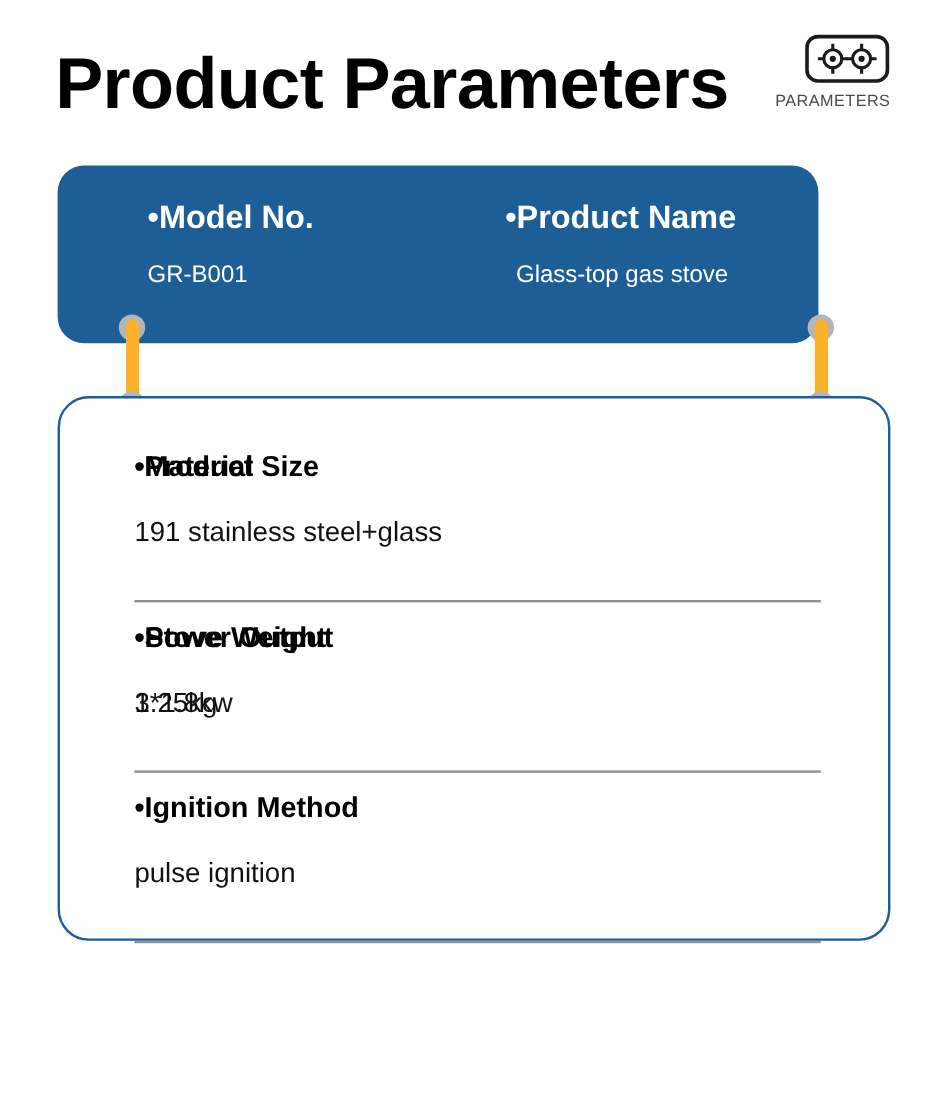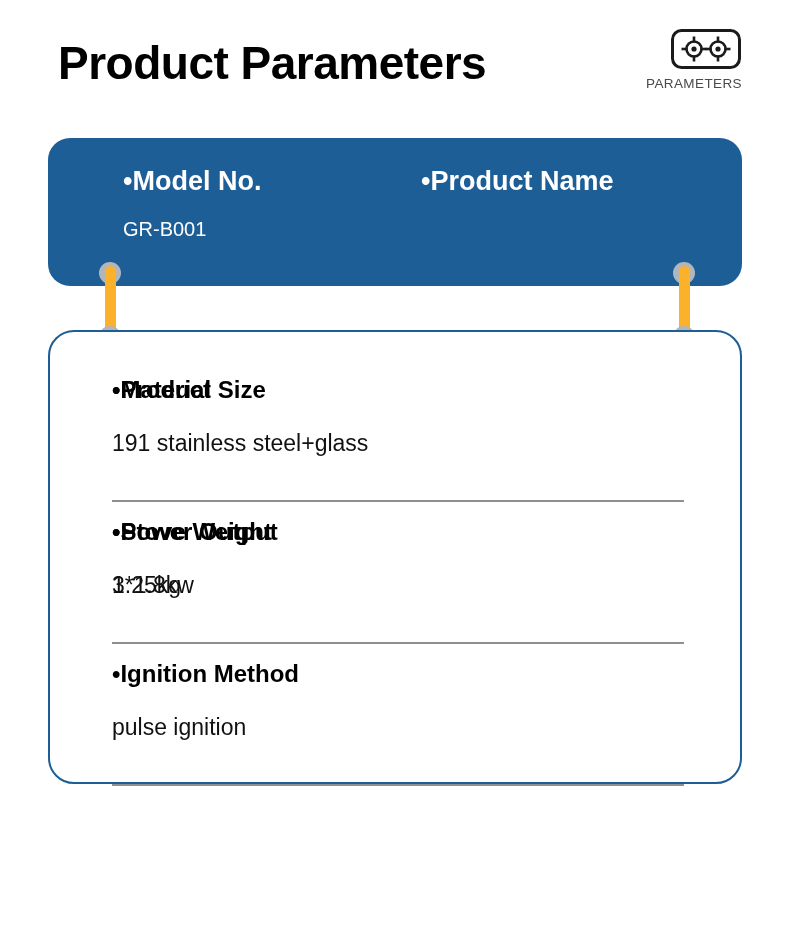--- a/index.html
+++ b/index.html
@@ -20,23 +20,23 @@
   
   #header {
     position: absolute;
     left: 0;
     top: 0;
     width: 790px;
     height: 130px;
   }
   #page-title {
     position: absolute;
-    left: 58px;
+    left: 46px;
     top: 40px;
-    font-size: 46px;
+    font-size: 60px;
     font-weight: 700;
     letter-spacing: -0.5px;
     line-height: 1;
     color: #000000;
     white-space: nowrap;
   }
   #header-badge {
     position: absolute;
     left: 630px;
     top: 28px;
@@ -53,21 +53,21 @@
     color: #4a4a4a;
     font-family: "Liberation Sans", sans-serif;
     white-space: nowrap;
   }
 
   
   #header-card {
     position: absolute;
     left: 48px;
     top: 138px;
-    width: 694px;
+    width: 634px;
     height: 148px;
     background: #1d5e96;
     border-radius: 22px;
     box-sizing: border-box;
   }
   .hdr-col {
     position: absolute;
     top: 0;
     width: 300px;
     height: 148px;
@@ -210,20 +210,21 @@
 
 <div id="header-card">
 
   <div id="hdr-col-left" class="hdr-col">
     <div class="hdr-label">•Model No.</div>
     <div class="hdr-value">GR-B001</div>
   </div>
 
   <div id="hdr-col-right" class="hdr-col">
     <div class="hdr-label">•Product Name</div>
+    <div class="hdr-value">Glass-top gas stove</div>
   </div>
 
 </div>
 
 <div id="pin-left" class="pin">
   <span class="pin-cap top"></span>
   <span class="pin-bar"></span>
   <span class="pin-cap bottom"></span>
 </div>
 

